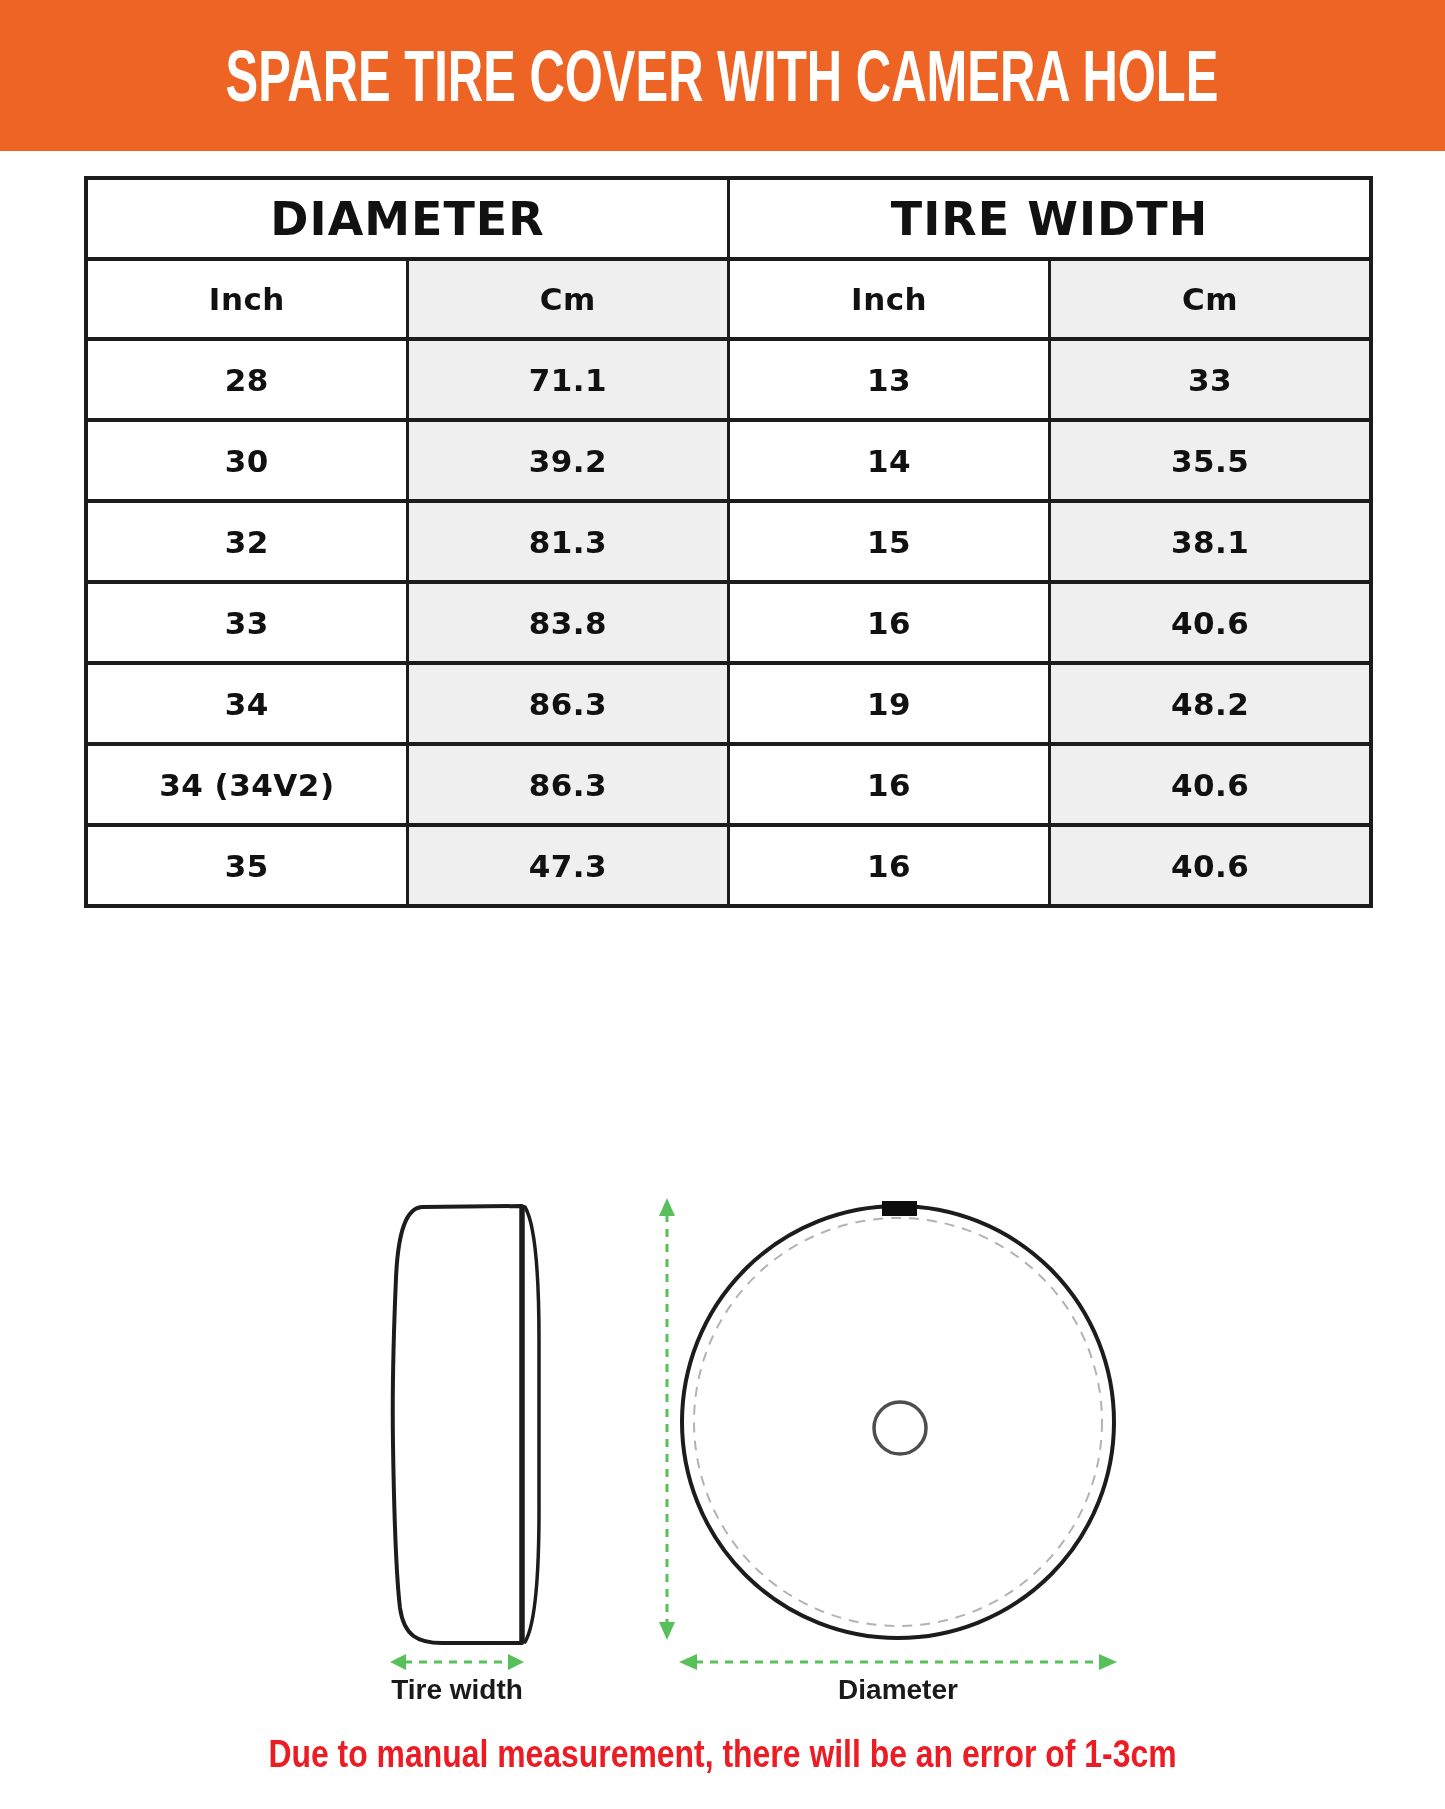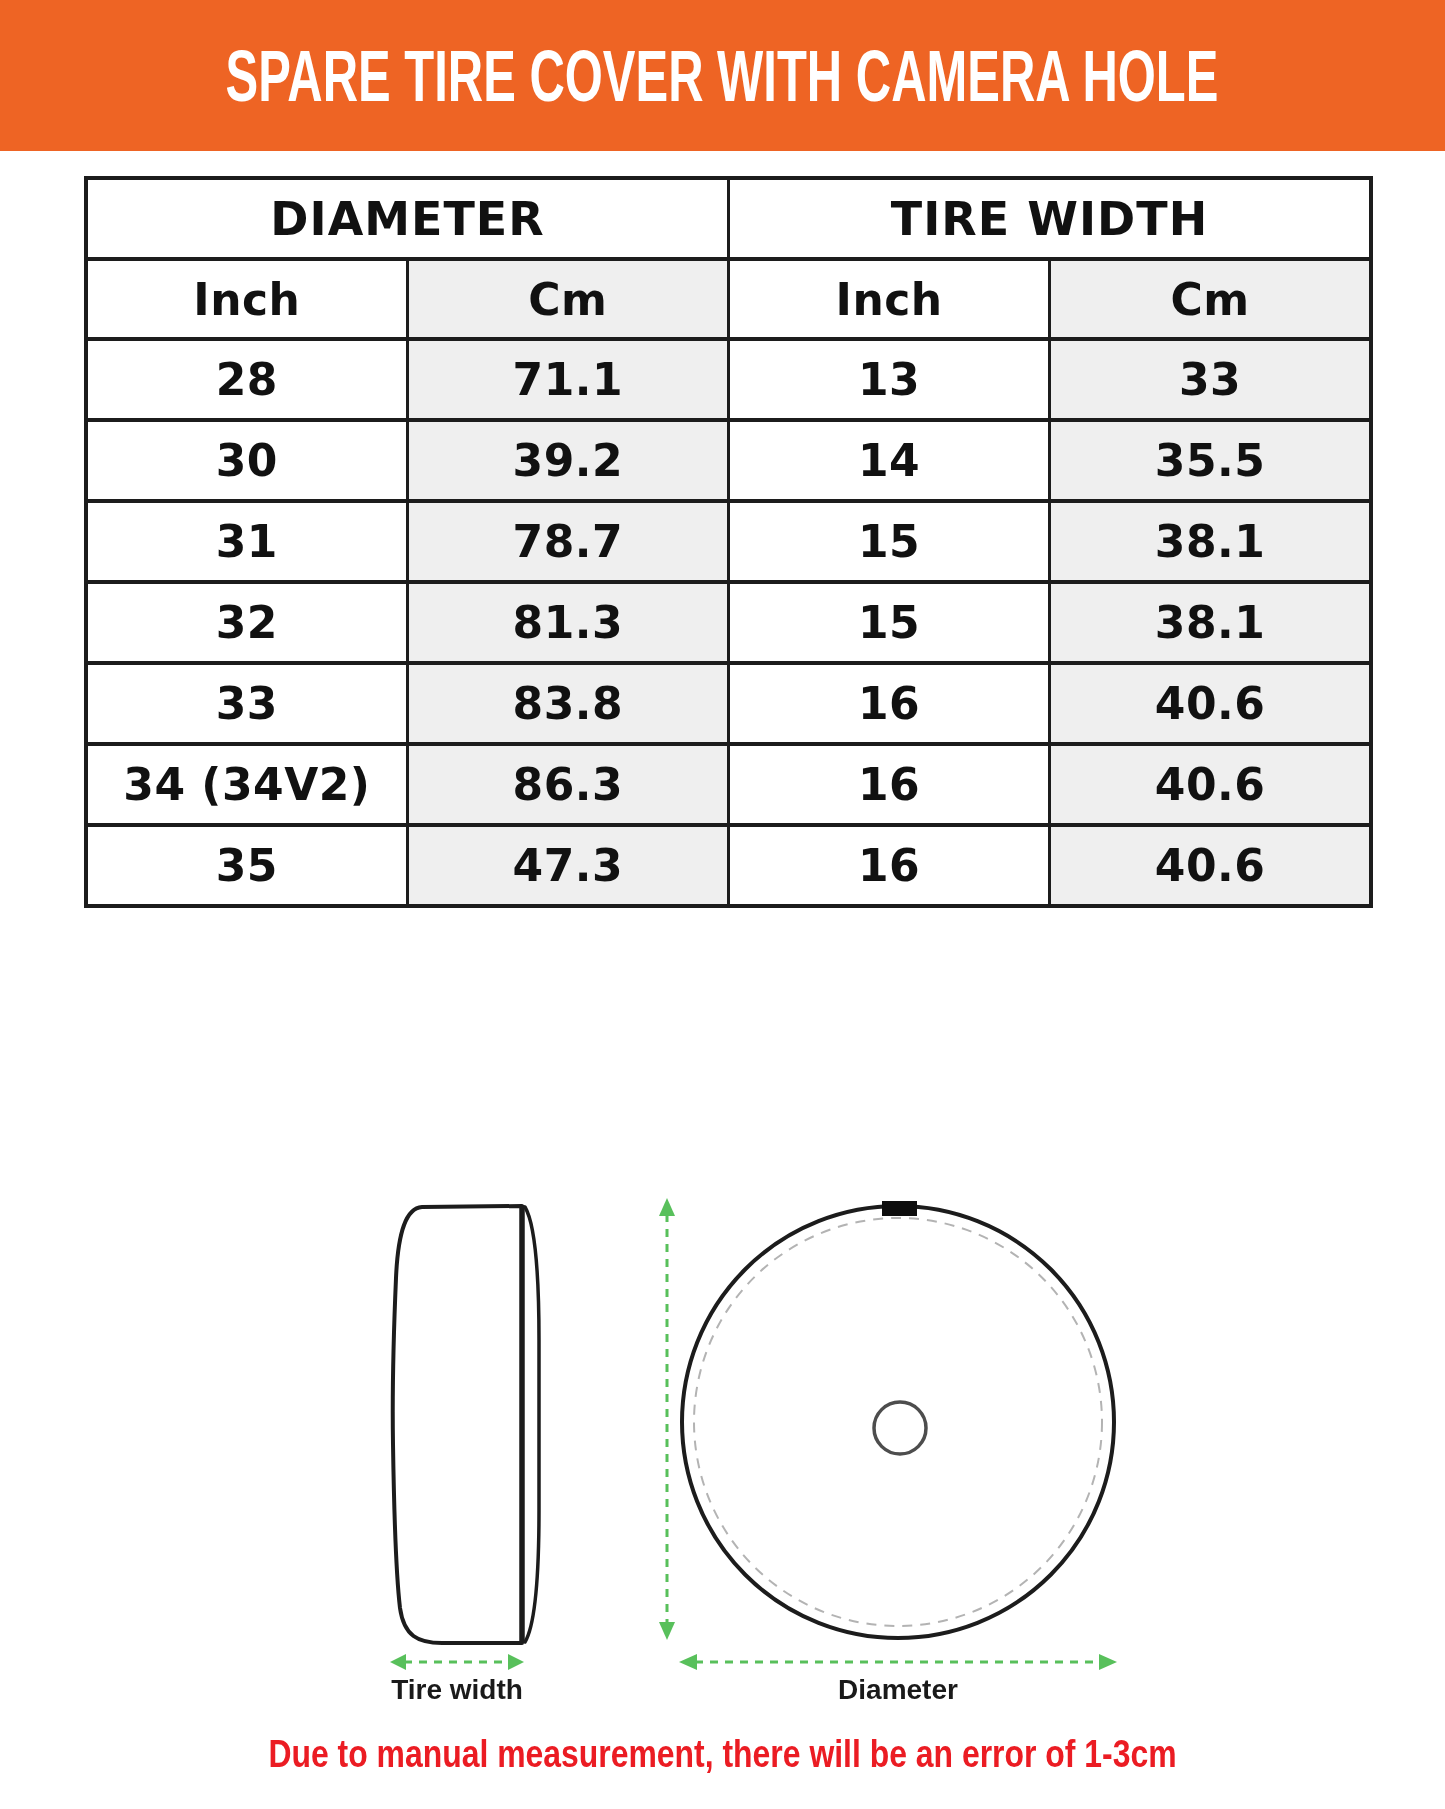--- a/index.html
+++ b/index.html
@@ -32,21 +32,21 @@
   }
   .size-table th, .size-table td {
     border:3px solid var(--border-black, #1C1C1C);
     border-top-width:4px; border-bottom-width:4px;
     padding:0; background:#ffffff;
     font-weight:bold; overflow:hidden;
   }
   .size-table tr { height:81px; }
   .size-table tr.sub-row { height:80px; }
   .size-table th.group-header { font-size:46px; letter-spacing:1px; }
-  .size-table td { font-size:44px; letter-spacing:0.5px; }
+  .size-table td { font-size:31px; letter-spacing:0.5px; }
   .size-table td.cm { background:var(--cell-gray, #EFEFEF); }
 
   
   .diagram-svg { position:absolute; left:300px; top:1190px; width:840px; height:530px; }
 
   .diagram-label {
     position:absolute; width:300px; text-align:center;
     font-family:"Liberation Sans", sans-serif; font-weight:bold;
     font-size:28px; color:#1a1a1a; white-space:nowrap;
   }
@@ -97,36 +97,36 @@
         <td class="inch">13</td>
         <td class="cm">33</td>
       </tr>
       <tr class="data-row">
         <td class="inch">30</td>
         <td class="cm">39.2</td>
         <td class="inch">14</td>
         <td class="cm">35.5</td>
       </tr>
       <tr class="data-row">
-        <td class="inch">31</td>
-        <td class="cm">78.7</td>
-        <td class="inch">15</td>
-        <td class="cm">38.1</td>
-      </tr>
-      <tr class="data-row">
         <td class="inch">32</td>
         <td class="cm">81.3</td>
         <td class="inch">15</td>
         <td class="cm">38.1</td>
       </tr>
       <tr class="data-row">
         <td class="inch">33</td>
         <td class="cm">83.8</td>
         <td class="inch">16</td>
         <td class="cm">40.6</td>
+      </tr>
+      <tr class="data-row">
+        <td class="inch">34</td>
+        <td class="cm">86.3</td>
+        <td class="inch">19</td>
+        <td class="cm">48.2</td>
       </tr>
       <tr class="data-row">
         <td class="inch">34 (34V2)</td>
         <td class="cm">86.3</td>
         <td class="inch">16</td>
         <td class="cm">40.6</td>
       </tr>
       <tr class="data-row">
         <td class="inch">35</td>
         <td class="cm">47.3</td>

